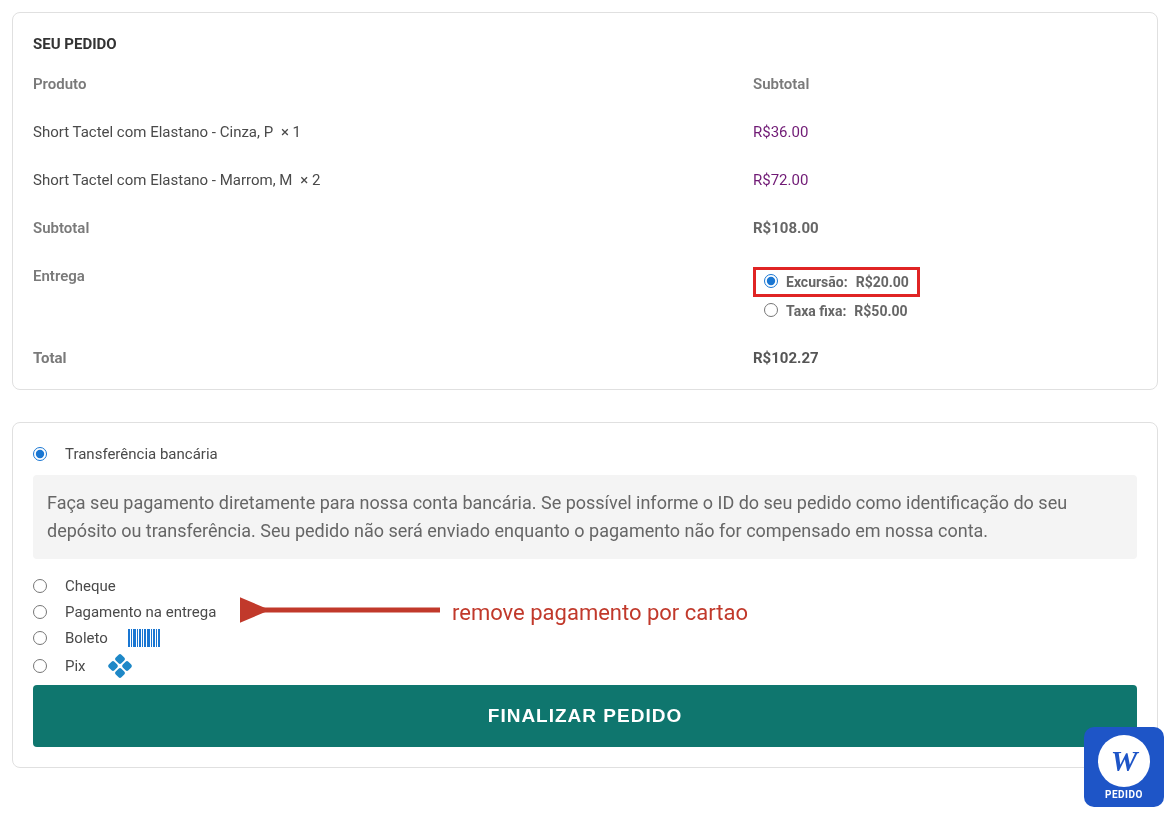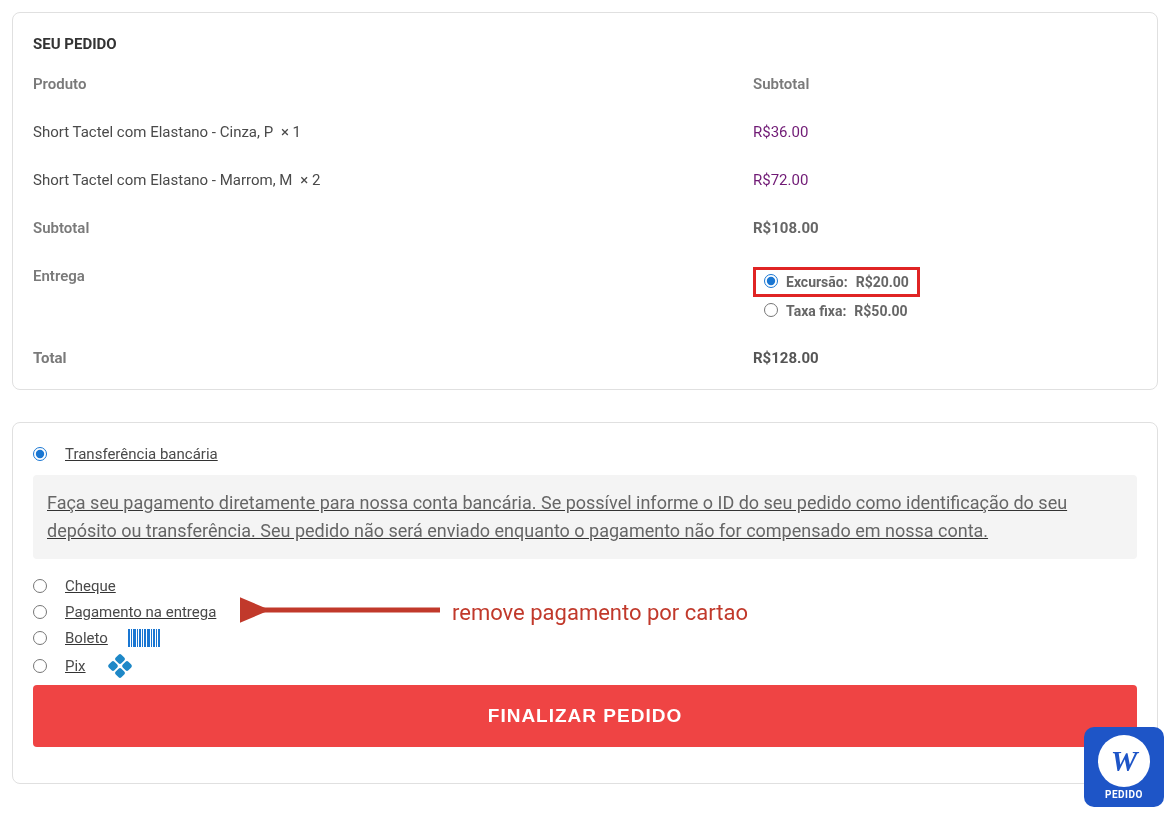--- a/index.html
+++ b/index.html
@@ -130,21 +130,21 @@
     color: #888;
     margin: 24px 0 14px 0;
     line-height: 1.5;
   }
   .privacy-link {
     color: #1e88c7;
     text-decoration: none;
   }
   .submit-btn {
     width: 100%;
-    background: #ef4444;
+    background: #0f766e;
     color: #fff;
     border: none;
     border-radius: 4px;
     padding: 20px 0;
     font-size: 19px;
     font-weight: 700;
     letter-spacing: 1px;
     cursor: pointer;
   }
   .annotation-arrow {
@@ -243,25 +243,25 @@
           <input type="radio" class="radio" name="ship" style="">
           <span class="ship-label">Taxa fixa:</span>
           <span class="ship-price">R$50.00</span>
         </label>
       </div>
     </div>
   </div>
 
   <div class="order-row" style="margin-bottom:0;">
     <div class="col-left muted" style="font-weight:700;">Total</div>
-    <div class="col-right bold" style="color:#555;">R$128.00</div>
+    <div class="col-right bold" style="color:#555;">R$102.27</div>
   </div>
 </div>
 
-<div class="card" style="padding:22px 20px 36px;text-decoration:underline;">
+<div class="card" style="padding:22px 20px 20px;">
   <label class="pay-row">
     <input type="radio" class="radio" name="pay" checked="" style="">
     <span>Transferência bancária</span>
   </label>
 
   <div class="pay-desc-box">Faça seu pagamento diretamente para nossa conta bancária. Se possível informe o ID do seu pedido como identificação do seu depósito ou transferência. Seu pedido não será enviado enquanto o pagamento não for compensado em nossa conta.</div>
 
   <div class="pay-list">
     <label class="pay-row">
       <input type="radio" class="radio" name="pay" style="">

